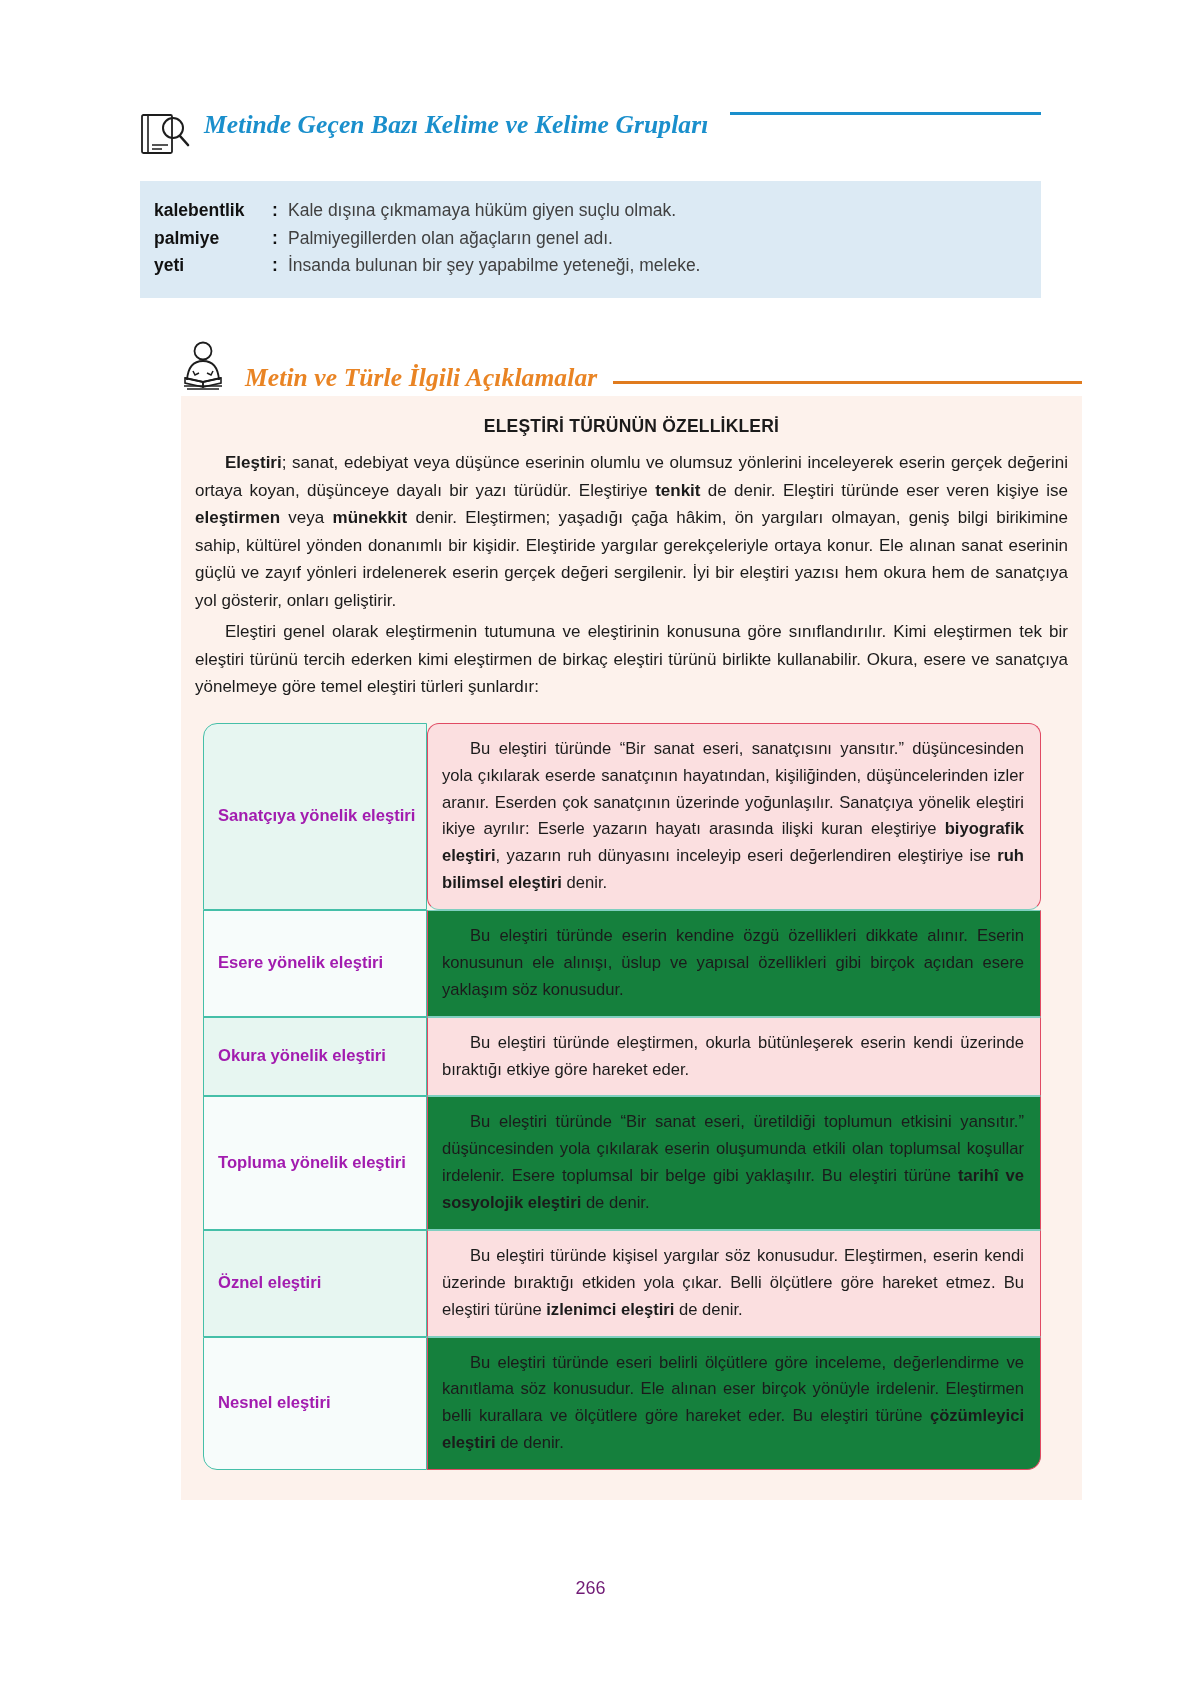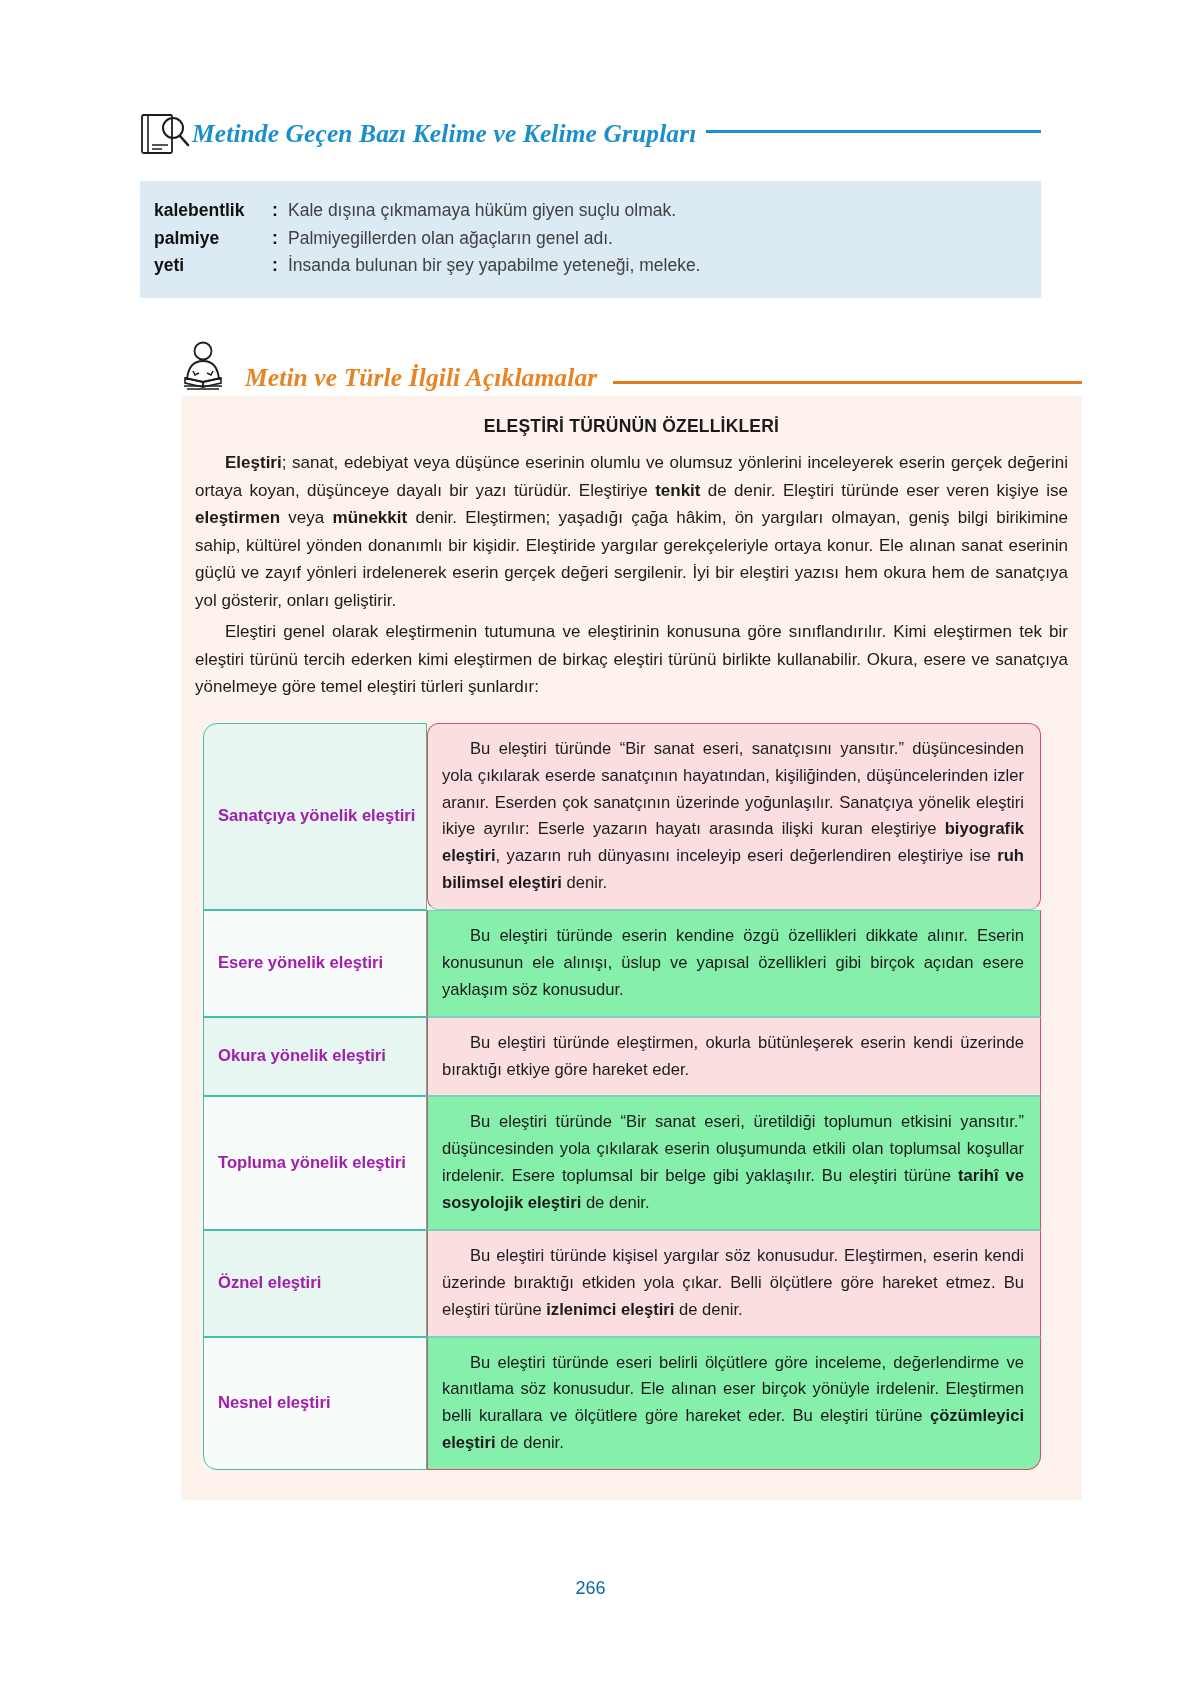--- a/index.html
+++ b/index.html
@@ -19,22 +19,22 @@
   .page {
     position: absolute;
     left: 0; top: 0;
     width: 1181px;
     height: 1683px;
   }
 
   
   .sec-head {
     display: flex;
-    align-items: center;
-    gap: 0;
+    align-items: flex-start;
+    gap: 12px;
     padding-left: 0;
   }
   .sec-head .title {
     font-family: "Liberation Serif", serif;
     font-style: italic;
     font-weight: bold;
     font-size: 25.5px;
     letter-spacing: 0.1px;
     white-space: nowrap;
     line-height: 1;
@@ -147,36 +147,36 @@
   .c-desc {
     background: #fbdfe0;
     border-left: 1.6px solid #e04a63;
     border-right: 1.6px solid #e04a63;
     border-top: 1.3px solid #7fcfc0;
     border-bottom: 1.3px solid #7fcfc0;
     padding: 12px 16px 12px 14px;
     text-align: justify;
     text-indent: 28px;
   }
-  .c-desc.alt { background: #86efac; }
+  .c-desc.alt { background: #15803d; }
 
   tr.r-first .c-label { border-top-left-radius: 14px; }
   tr.r-first .c-desc  { border-top-right-radius: 14px; border-top: 1.6px solid #e04a63; border-radius: 12px; }
   tr.r-last  .c-label { border-bottom-left-radius: 14px; }
   tr.r-last  .c-desc  { border-bottom-right-radius: 14px; border-bottom: 1.6px solid #e04a63; }
 
   
   #page-number {
     position: absolute;
     top: 1578px;
     left: 0;
     width: 1181px;
     text-align: center;
     font-size: 18px;
-    color: #0369a1;
+    color: #701a75;
   }
 
   
   .icon-book-search { width: 52px; height: 46px; flex: 0 0 52px; }
   .icon-reader      { width: 58px; height: 52px; flex: 0 0 58px; }
 </style>
 </head>
 <body>
 
 <div class="page">

